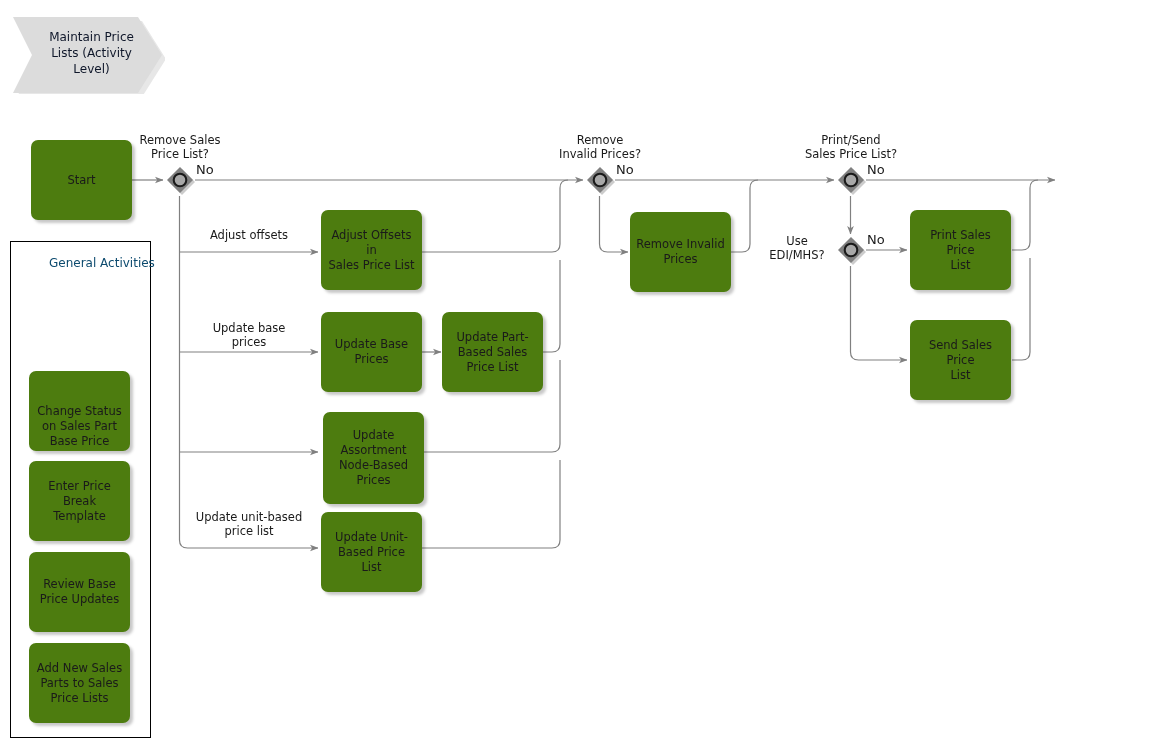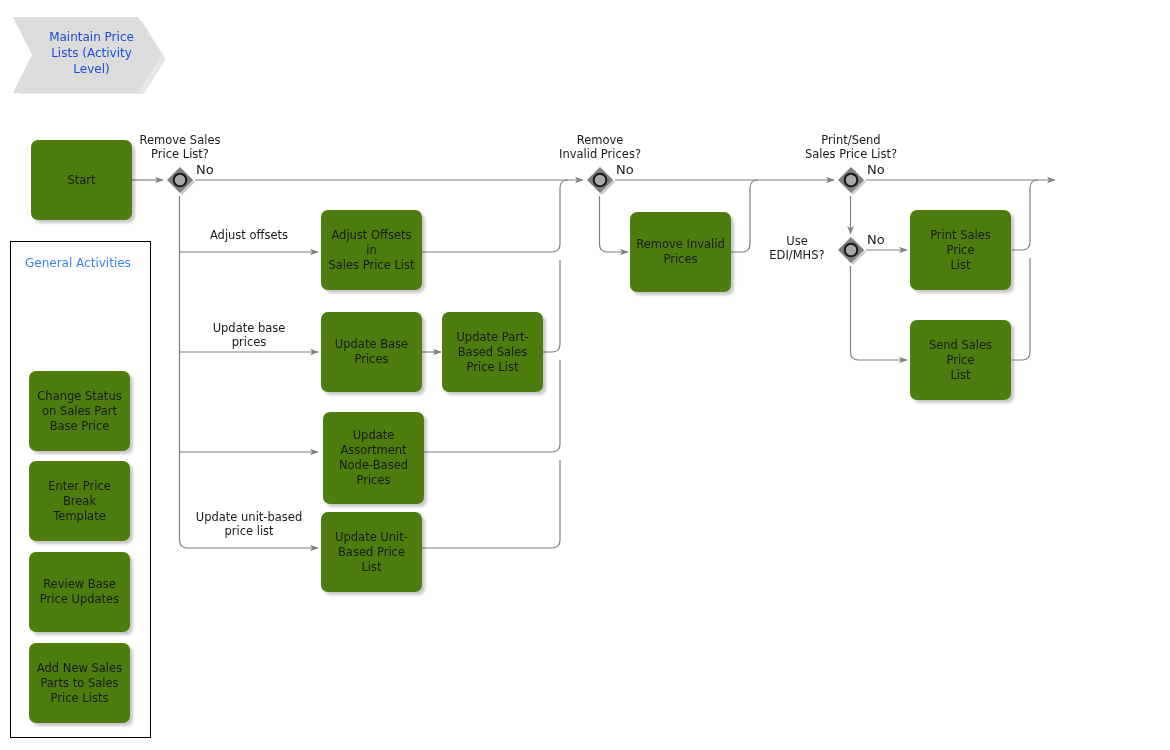--- a/index.html
+++ b/index.html
@@ -28,21 +28,21 @@
     pointer-events: none;
   }
 
   
   .banner {
     position: absolute;
     display: flex;
     align-items: center;
     justify-content: center;
     text-align: center;
-    color: #1d4ed8;
+    color: #0f172a;
     font-size: 12px;
     line-height: 16px;
     box-sizing: border-box;
   }
   .banner .bshape {
     position: absolute;
     left: 0; top: 0;
     width: 100%; height: 100%;
   }
   .banner .btext {
@@ -92,24 +92,25 @@
 
   
   .panel {
     position: absolute;
     box-sizing: border-box;
     border: 1.6px solid #000000;
     background: #ffffff;
   }
   .panel-title {
     position: absolute;
-    color: #3b82f6;
+    color: #0c4a6e;
     font-size: 12px;
     line-height: 15px;
     white-space: nowrap;
+    margin-left: 24px;
   }
 </style>
 </head>
 <body>
 
 <div id="canvas">
 
   <svg id="wires" viewBox="0 0 1170 750" width="1170" height="750" xmlns="http://www.w3.org/2000/svg">
     <defs>
       <marker id="arw" viewBox="0 0 10 10" refX="9.5" refY="5" markerWidth="7" markerHeight="7" orient="auto-start-reverse">
@@ -265,21 +266,21 @@
   <div class="node" style="left:910px; top:320px; width:101px; height:80px;">
     <span>Send Sales Price
 List</span>
   </div>
 
   <div class="panel" style="left:10px; top:241px; width:141px; height:497px;"></div>
 
   <div class="panel-title" style="left:25px; top:256px;">General Activities</div>
 
 
-  <div class="node" style="left:29px; top:371px; width:101px; height:80px;">
+  <div class="node" style="left:29px; top:371px; width:101px; height:80px;align-items:flex-end;">
     <span>Change Status
 on Sales Part
 Base Price</span>
   </div>
 
   <div class="node" style="left:29px; top:461px; width:101px; height:80px;">
     <span>Enter Price
 Break Template</span>
   </div>
 

